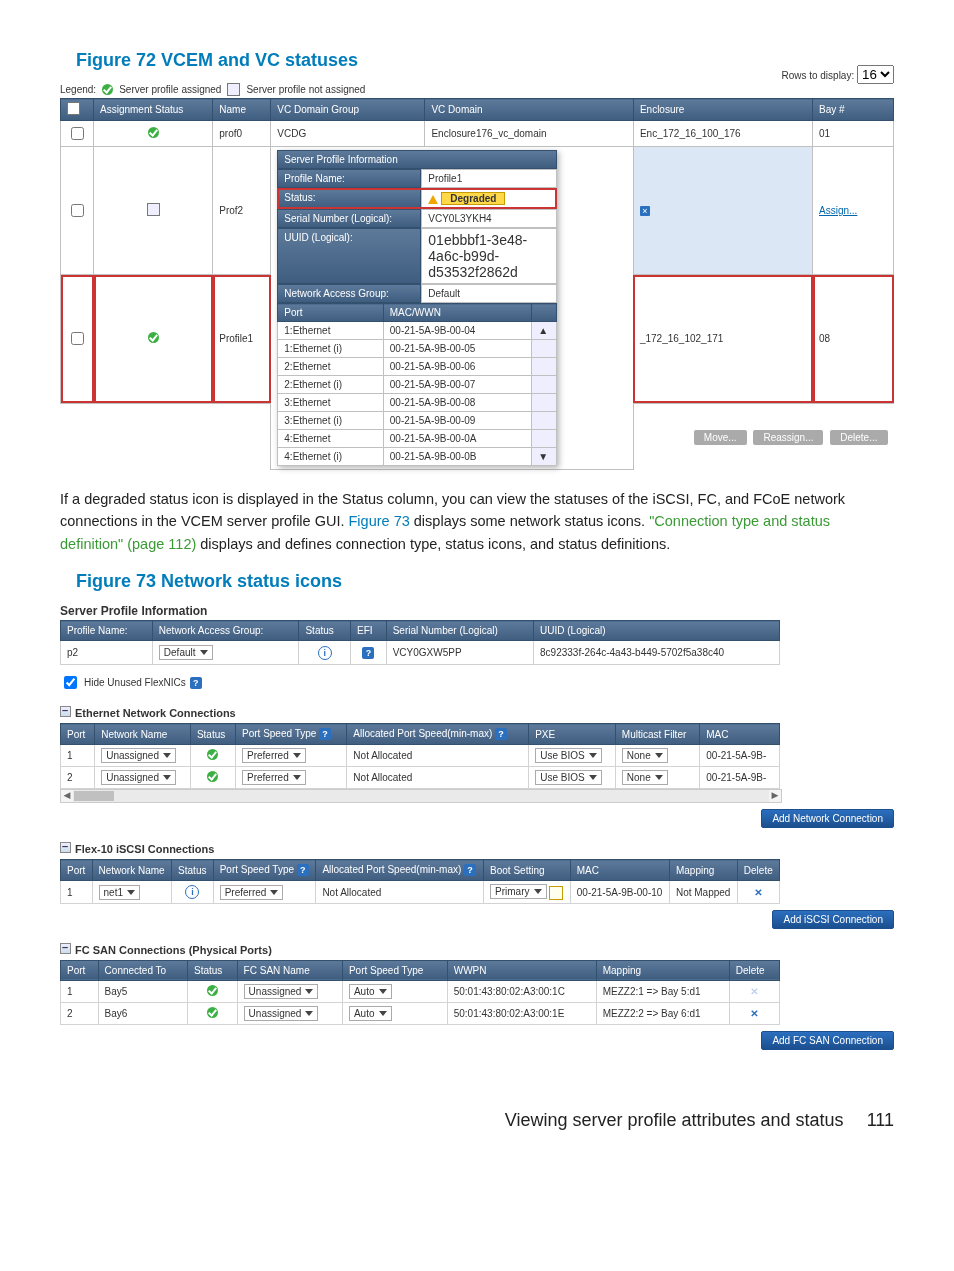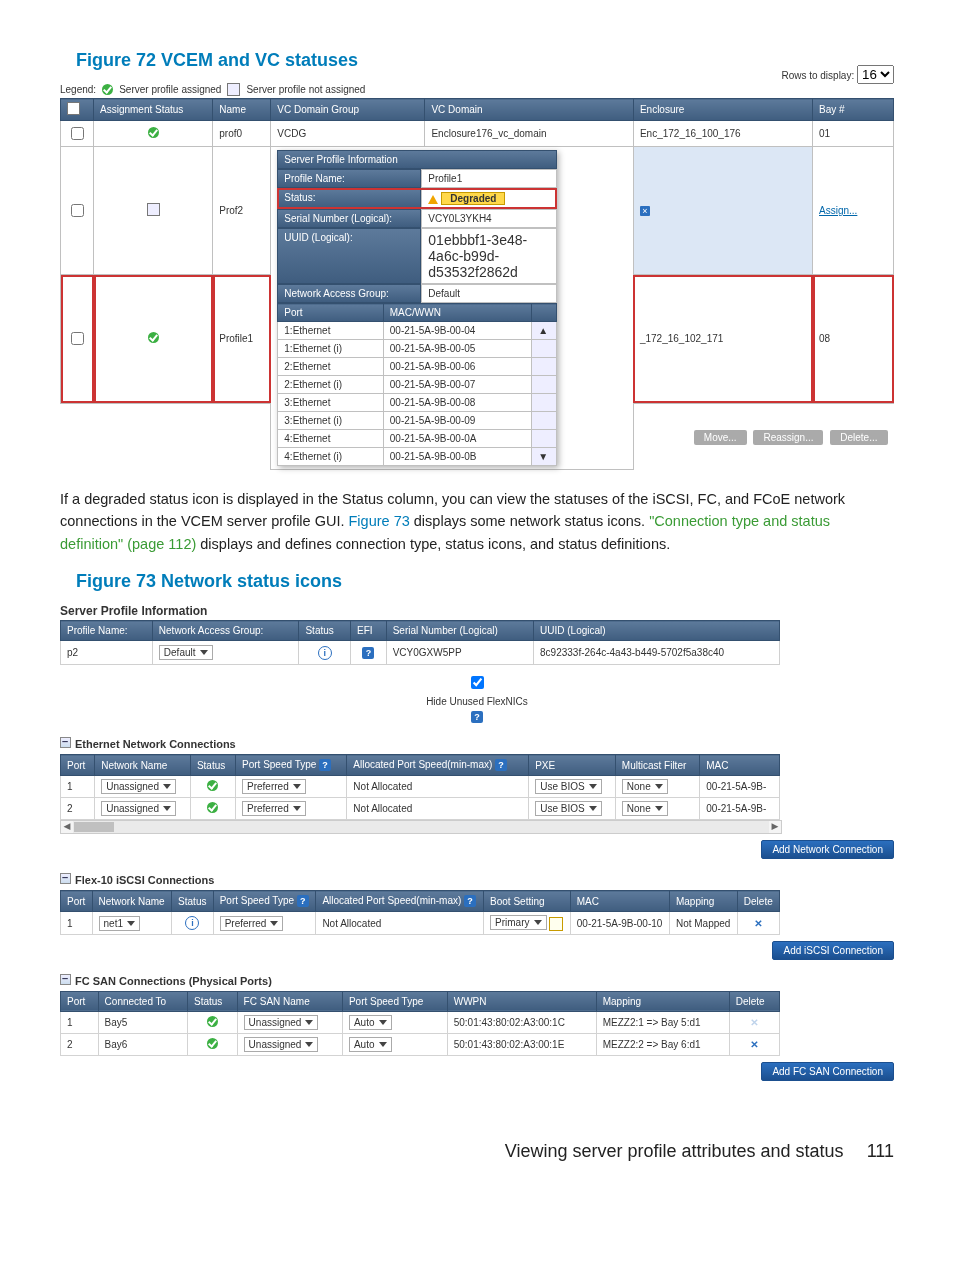--- a/index.html
+++ b/index.html
@@ -119,21 +119,21 @@
   }
   .dd .caret{width:0;height:0;border-left:4px solid transparent;border-right:4px solid transparent;border-top:5px solid #444;}
   .info-i {
     display:inline-block;width:12px;height:12px;border-radius:50%;border:1px solid #2b6fbf;
     color:#2b6fbf;font-weight:bold;text-align:center;line-height:12px;font-size:9px;
   }
   .help-q {
     display:inline-block;width:12px;height:12px;border-radius:2px;background:#2b6fbf;
     color:#fff;font-weight:bold;text-align:center;line-height:12px;font-size:9px;
   }
-  .hide-chk { display:flex;align-items:center;gap:4px;margin:6px 0 0 0;flex-direction:column;}
+  .hide-chk { display:flex;align-items:center;gap:4px;margin:6px 0 0 0;}
   .sec-title { font-weight:bold; font-size:11px; margin:14px 0 4px 0;}
   .sec-title .chev{
     display:inline-block;border:1px solid #888;width:9px;height:9px;margin-right:4px;
     background:linear-gradient(#eef,#cde);position:relative;
   }
   .sec-title .chev::after{content:"–";position:absolute;left:1px;top:-3px;font-size:11px;color:#335;}
   table.grid {
     border-collapse:collapse; width: 720px; font-size:10px;
   }
   table.grid th{

